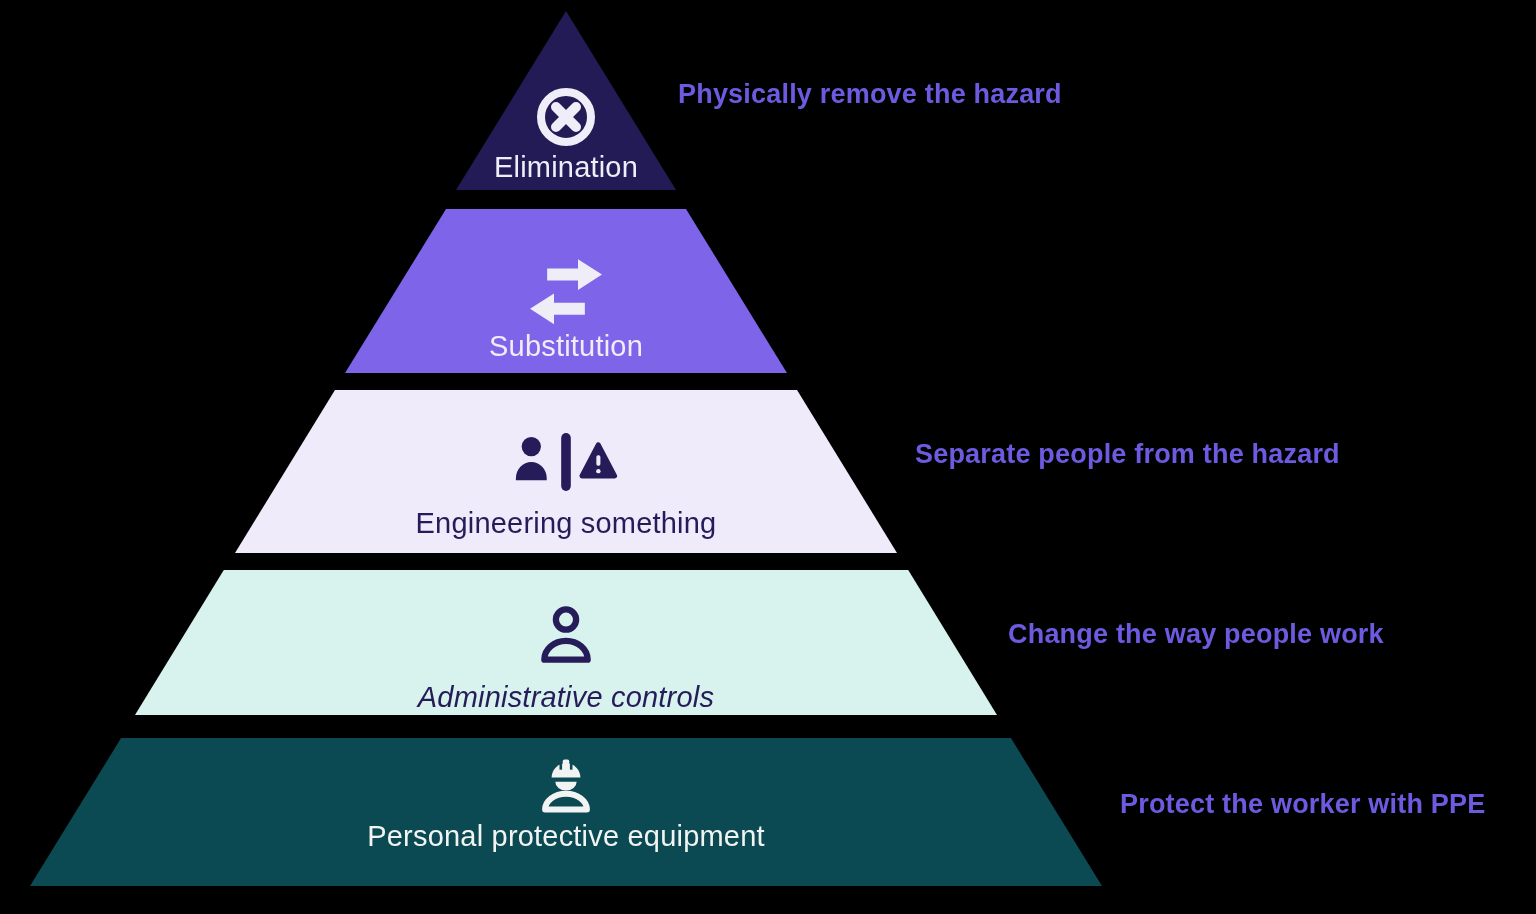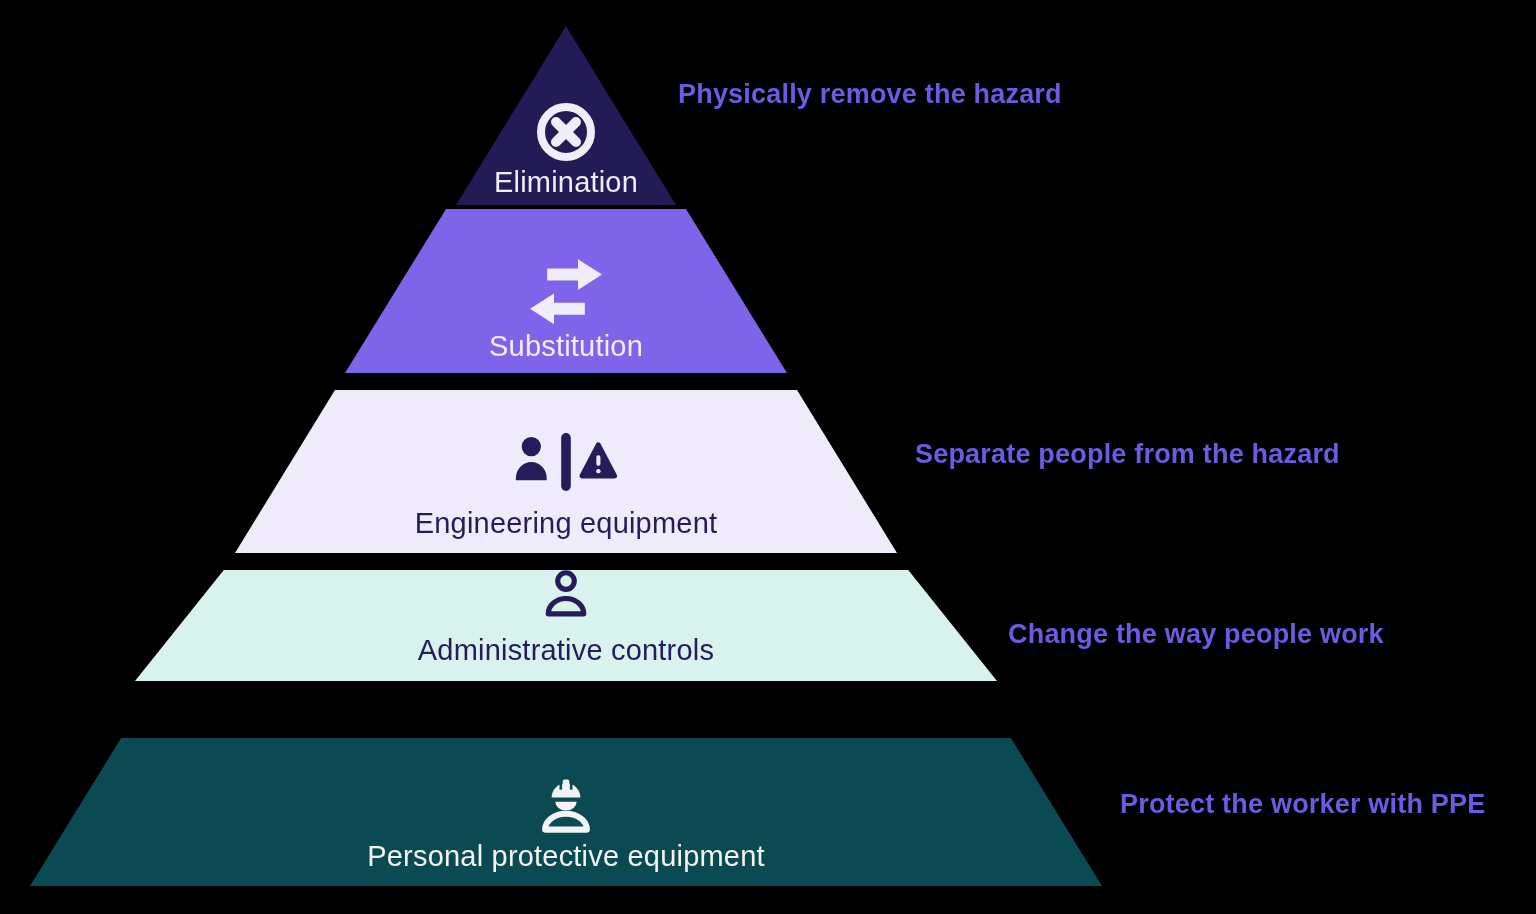--- a/index.html
+++ b/index.html
@@ -18,52 +18,52 @@
     align-items: center; justify-content: flex-end;
   }
   .tier .tier-label {
     font-size: 29px; line-height: 36px; font-weight: 400;
     white-space: nowrap; letter-spacing: 0.2px;
   }
   .tier .icon { display: block; }
 
   
   .tier-1 {
-    left: 456px; top: 26px; width: 220px; height: 179px;
+    left: 456px; top: 11px; width: 220px; height: 179px;
     background: var(--tier_elimination, #231B55);
     clip-path: polygon(50% 0, 100% 100%, 0 100%);
     padding-bottom: 5px; color: var(--light_label, #EFEDF8); text-align: right;
   }
   .tier-1 .icon { margin-bottom: -1px; }
   .tier-2 {
     left: 345px; top: 209px; width: 442px; height: 164px;
     background: var(--tier_substitution, #7D64E8);
     clip-path: polygon(22.85% 0, 77.15% 0, 100% 100%, 0 100%);
     padding-bottom: 9px; color: var(--light_label, #EFEDF8); align-items: center;
   }
   .tier-2 .icon { margin-bottom: 2px; }
   .tier-3 {
     left: 235px; top: 390px; width: 662px; height: 163px;
     background: var(--tier_engineering, #EFEBFA);
     clip-path: polygon(15.1% 0, 84.9% 0, 100% 100%, 0 100%);
     padding-bottom: 12px; color: var(--dark_label, #261C59);
   }
   .tier-3 .icon { margin-bottom: 12px; }
   .tier-4 {
-    left: 135px; top: 570px; width: 862px; height: 111px;
+    left: 135px; top: 570px; width: 862px; height: 145px;
     background: var(--tier_administrative, #D8F2ED);
     clip-path: polygon(10.3% 0, 89.7% 0, 100% 100%, 0 100%);
-    padding-bottom: 13px; color: var(--dark_label, #261C59);
+    color: var(--dark_label, #261C59); font-style: italic;
   }
   .tier-4 .icon { margin-bottom: 13px; }
   .tier-5 {
     left: 30px; top: 738px; width: 1072px; height: 148px;
     background: var(--tier_ppe, #0B4A52);
     clip-path: polygon(8.5% 0, 91.5% 0, 100% 100%, 0 100%);
-    padding-bottom: 12px; color: var(--ppe_label, #F2F4F3);
+    padding-bottom: 32px; color: var(--ppe_label, #F2F4F3);
   }
   .tier-5 .icon { margin-bottom: 3px; }
 
   .annotation {
     position: absolute;
     color: var(--annotation_text, #6C5BE0);
     font-size: 27px; line-height: 36px; font-weight: 600;
     white-space: nowrap; letter-spacing: 0.2px;
   }
   .annotation-1 { left: 678px;  top: 76px;  }
@@ -97,21 +97,21 @@
     <svg class="icon" width="106" height="62" viewBox="0 0 110 64" aria-hidden="true">
       <g fill="currentColor">
         <circle cx="19" cy="16" r="10"></circle>
         <path d="M3 49 a16 17 0 0 1 32 0 v2 H3 z"></path>
         <rect x="50" y="2" width="10" height="60" rx="5"></rect>
         <path d="M88.5 14 L105.5 46.5 H71.5 Z" stroke="currentColor" stroke-width="5" stroke-linejoin="round"></path>
       </g>
       <rect x="86.5" y="25" width="4.2" height="11" rx="1.8" fill="var(--tier_engineering, #EFEBFA)"></rect>
       <circle cx="88.6" cy="41.5" r="2.3" fill="var(--tier_engineering, #EFEBFA)"></circle>
     </svg>
-    <div class="tier-label">Engineering equipment</div>
+    <div class="tier-label">Engineering something</div>
   </div>
 
   <div class="tier tier-4">
     <svg class="icon" width="54" height="60" viewBox="0 0 56 62" aria-hidden="true">
       <circle cx="28" cy="14" r="10.5" fill="none" stroke="currentColor" stroke-width="6.5"></circle>
       <path d="M5.5 55.5 a22.5 19.5 0 0 1 45 0 z" fill="none" stroke="currentColor" stroke-width="6.5" stroke-linejoin="round"></path>
     </svg>
     <div class="tier-label">Administrative controls</div>
   </div>
 

